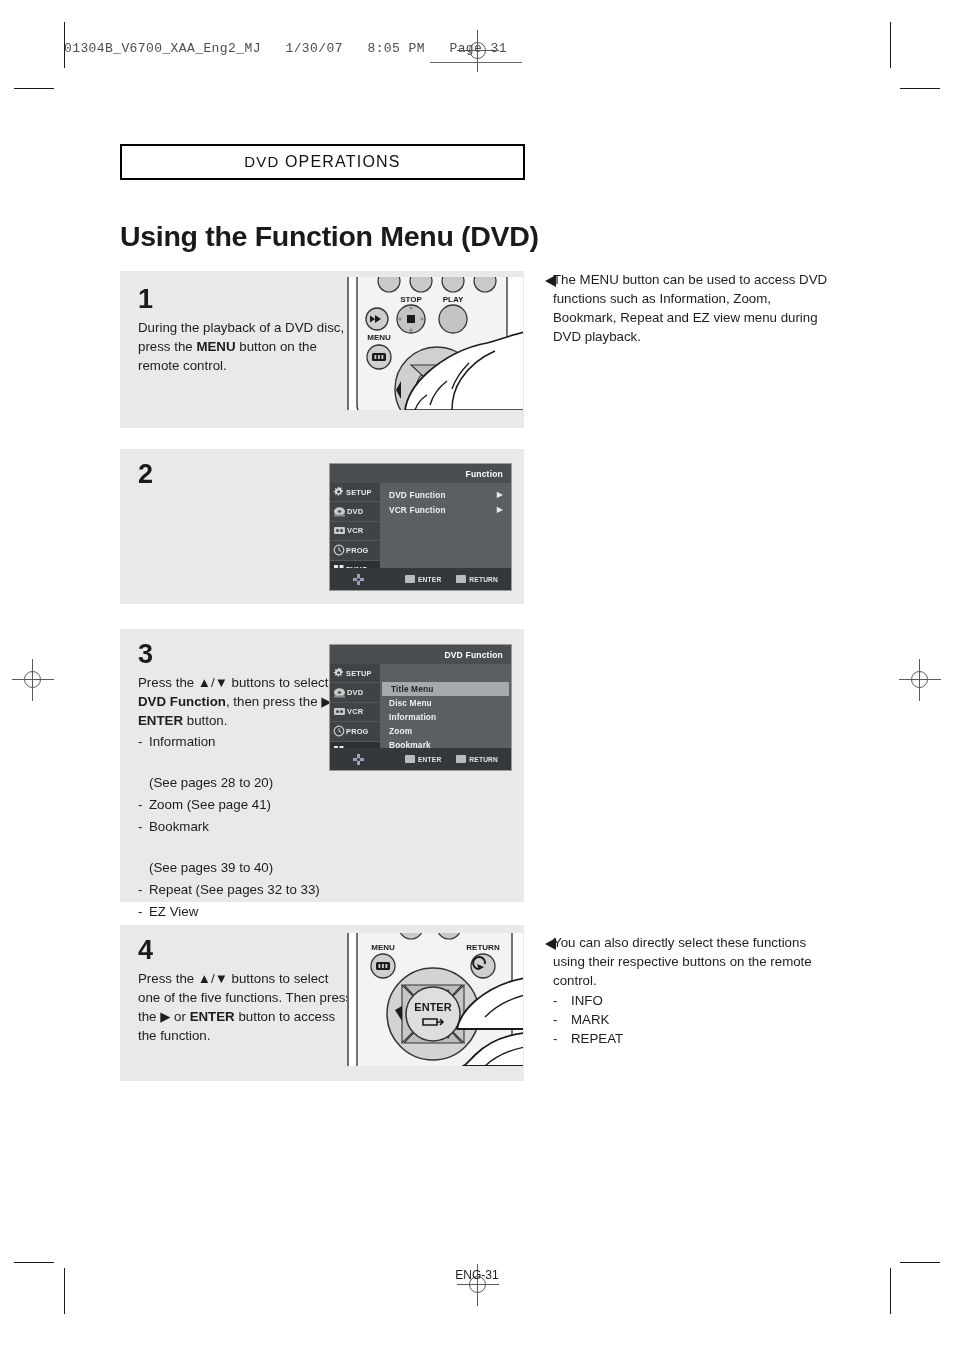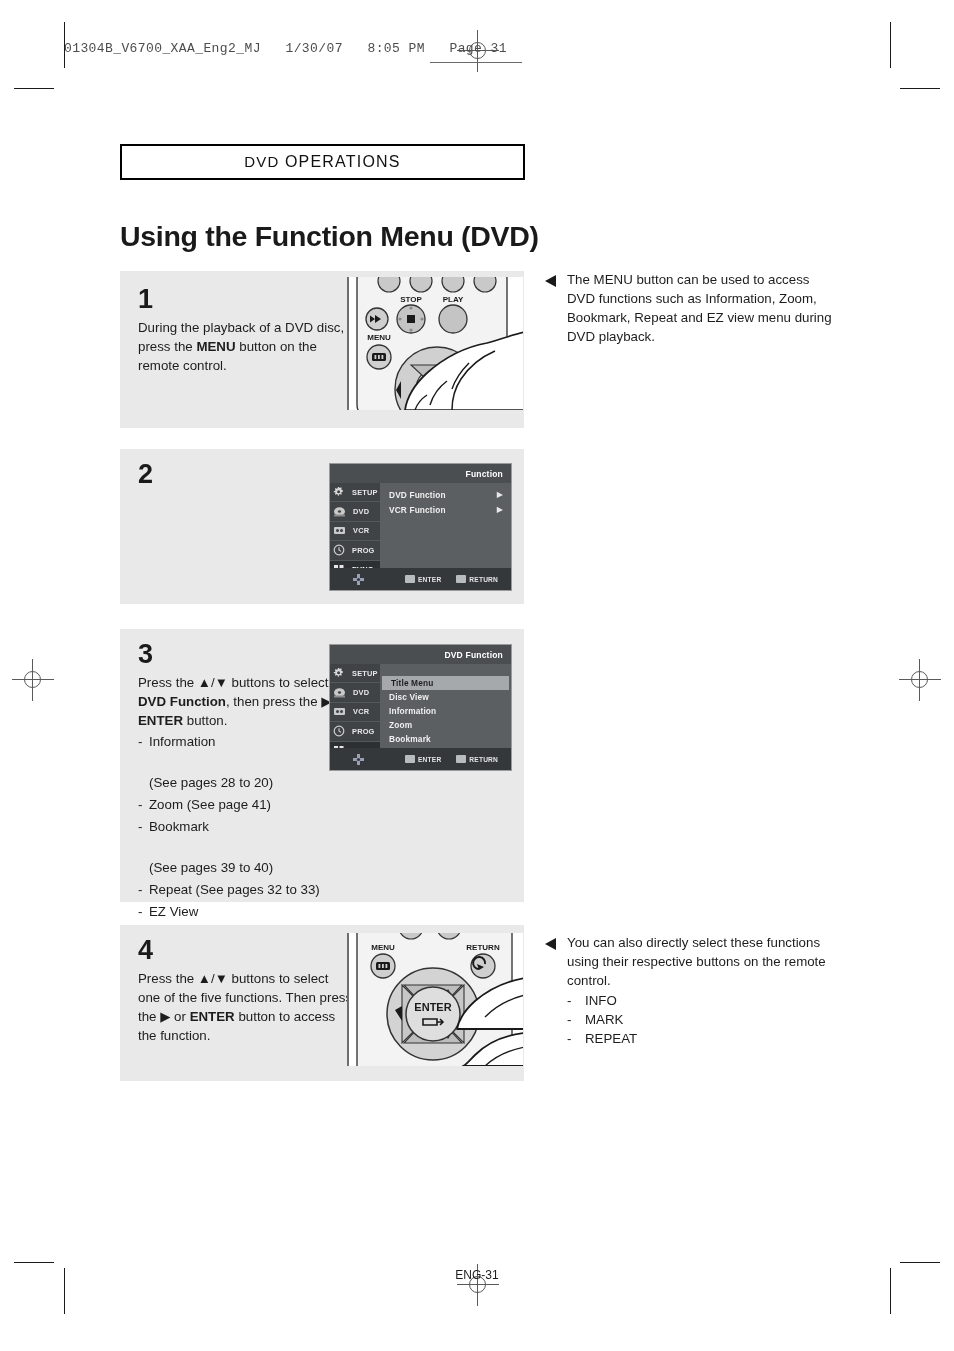--- a/index.html
+++ b/index.html
@@ -138,21 +138,21 @@
     color: #1d1d1d;
   }
   .side-note .note-arrow {
     position: absolute;
     left: 0; top: 5px;
     width: 0; height: 0;
     border-top: 6px solid transparent;
     border-bottom: 6px solid transparent;
     border-right: 11px solid #1a1a1a;
   }
-  .side-note .note-body { margin-left: 22px; }
+  .side-note .note-body { margin-left: 8px; }
   .side-note .bullets { margin-top: 1px; }
   .side-note .bullets .bl { display: flex; }
   .side-note .bullets .bl .d { width: 18px; flex: 0 0 18px; }
 
   
   .osd {
     position: absolute;
     background: #5b5f62;
     box-sizing: border-box;
     border: 1px solid #9a9a9a;
@@ -179,21 +179,21 @@
     position: absolute;
     left: 0; top: 19px;
     width: 50px; bottom: 22px;
     background: #3f4346;
   }
   .osd-side-item {
     height: 19.4px;
     display: flex;
     align-items: center;
     justify-content: space-between;
-    gap: 7px;
+    gap: 1px;
     padding-right: 21px;
     box-sizing: border-box;
     border-bottom: 1px solid #53585b;
   }
   .osd-side-item .lbl {
     font-size: 7.4px;
     font-weight: bold;
     color: #e8e8e8;
     letter-spacing: 0.2px;
   }
@@ -559,26 +559,26 @@
         <svg width="12" height="12" viewBox="0 0 12 12">
             <rect x="1" y="1" width="4" height="4" fill="#e6e6e6"></rect>
             <rect x="6.5" y="1" width="4" height="4" fill="#e6e6e6"></rect>
             <rect x="1" y="6.5" width="4" height="4" fill="#9a9a9a"></rect>
             <rect x="6.5" y="6.5" width="4" height="4" fill="#e6e6e6"></rect>
           </svg>
       </span>
       <span class="lbl">FUNC</span>
     </div>
   </div>
-  <div class="osd-content" style="padding-top:12px;">
+  <div class="osd-content" style="padding-top:18px;">
     <div class="osd-row selected" style="height:14px; margin:0 2px;">
       <span class="name">Title Menu</span>
     </div>
     <div class="osd-row" style="height:14px;">
-      <span class="name">Disc View</span>
+      <span class="name">Disc Menu</span>
     </div>
     <div class="osd-row" style="height:14px;">
       <span class="name">Information</span>
     </div>
     <div class="osd-row" style="height:14px;">
       <span class="name">Zoom</span>
     </div>
     <div class="osd-row" style="height:14px;">
       <span class="name">Bookmark</span>
     </div>

